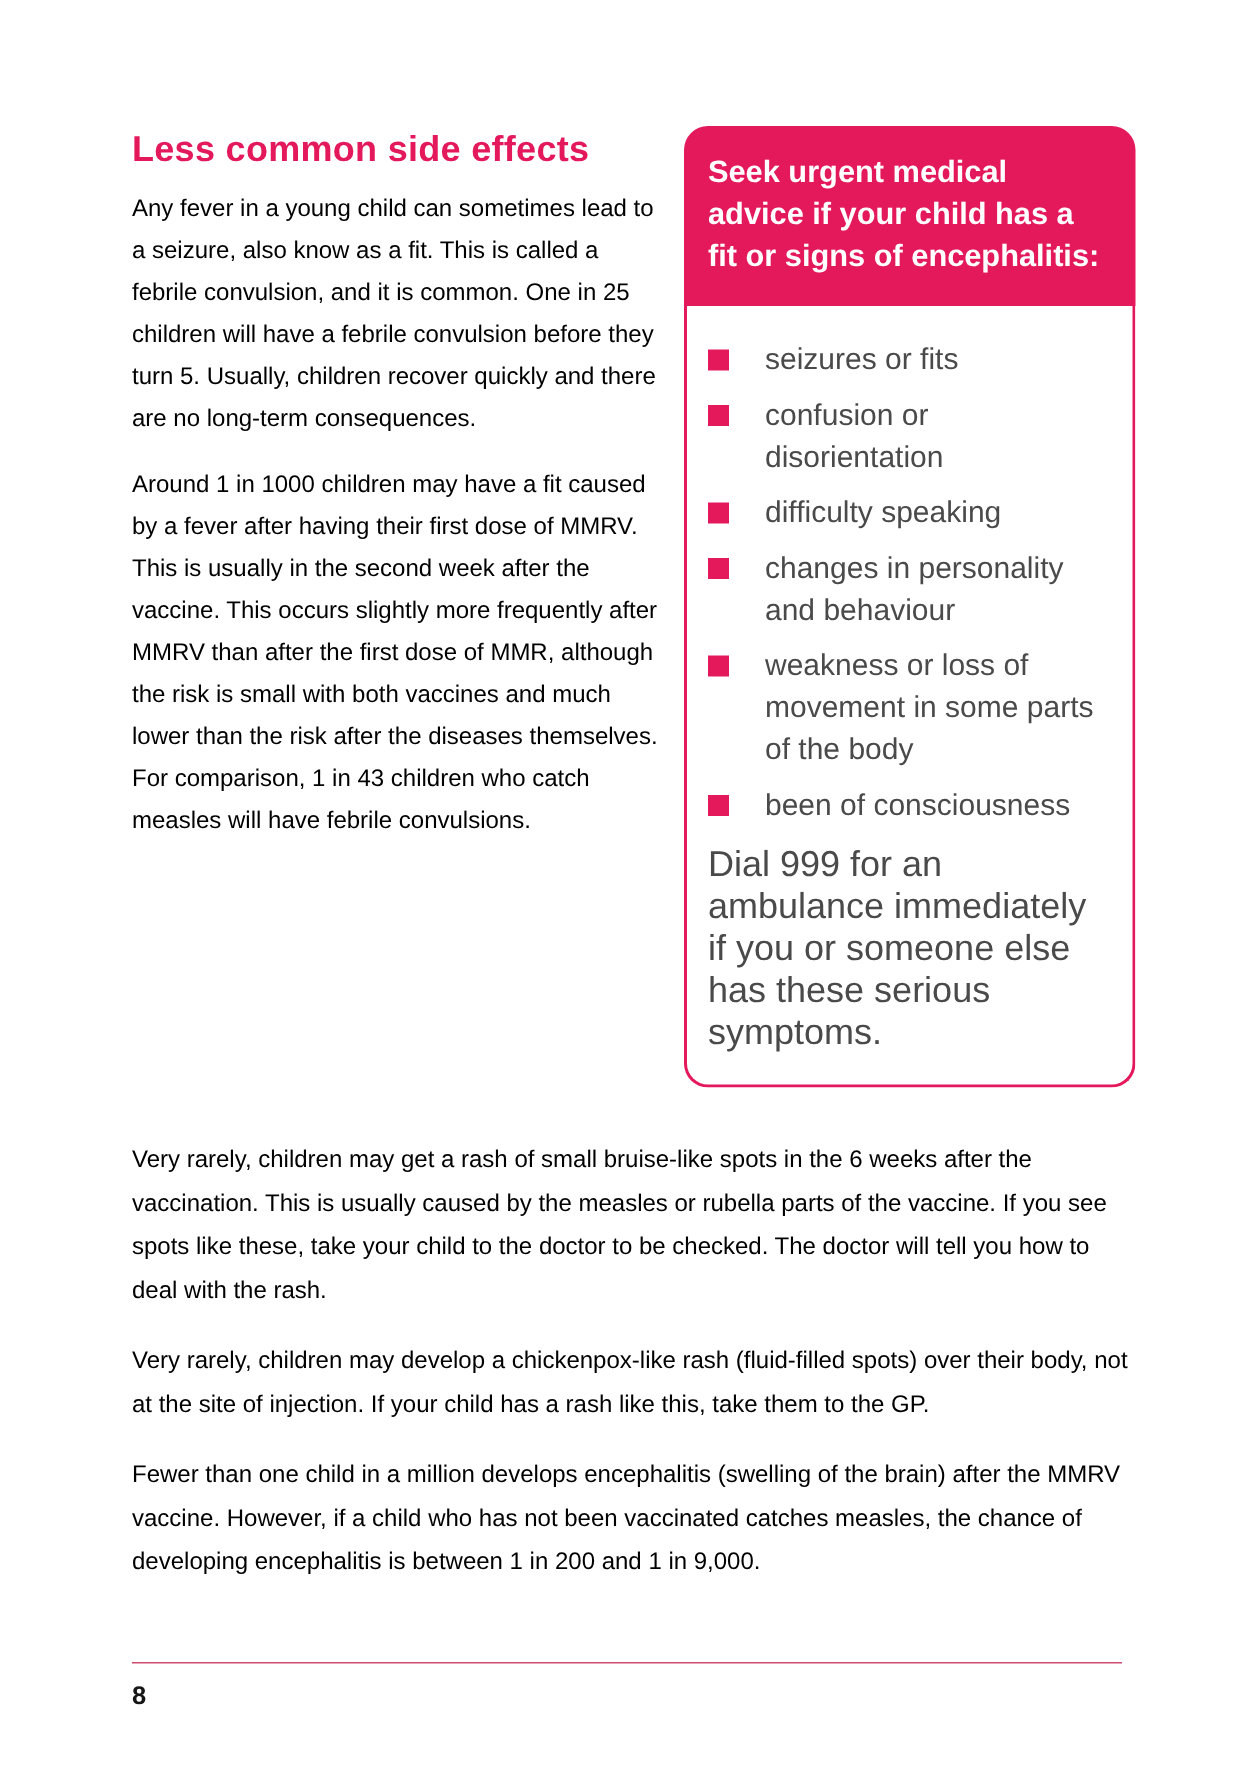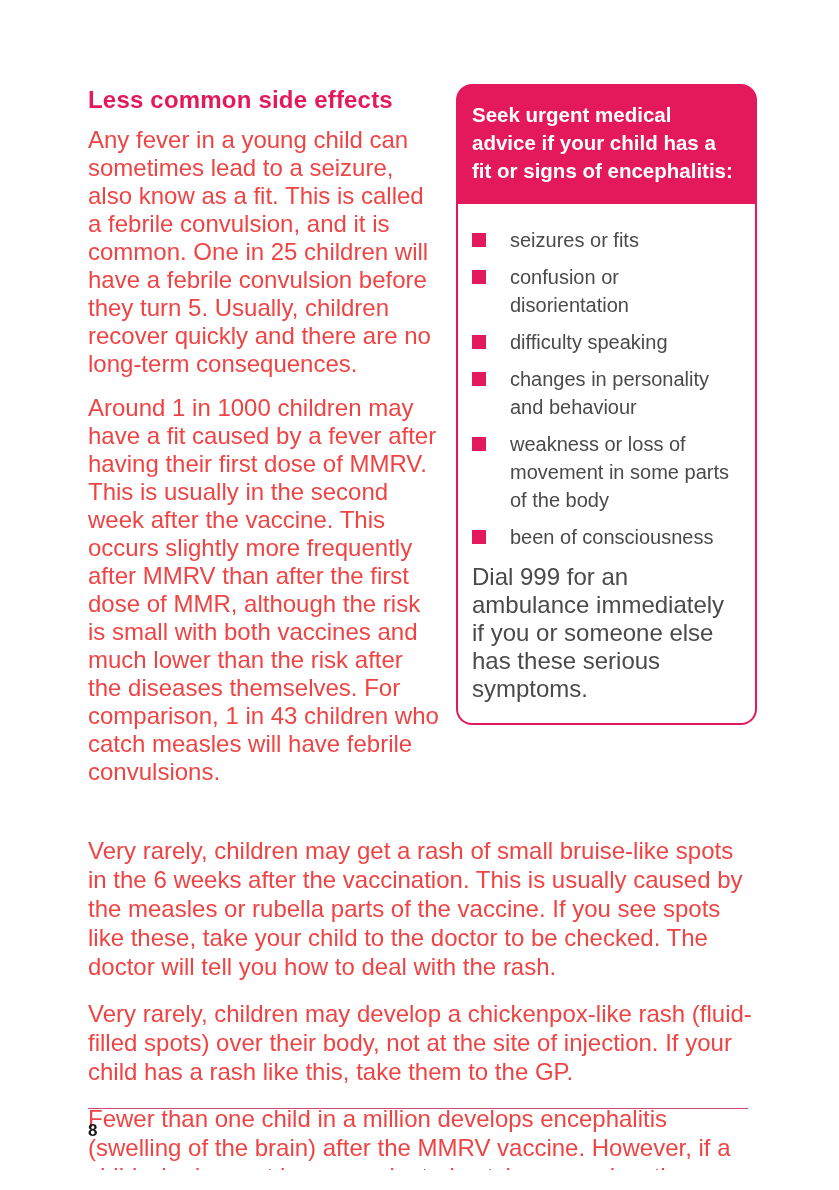--- a/index.html
+++ b/index.html
@@ -28,23 +28,23 @@
   .page-heading {
     margin: 0 0 13px 0;
     font-size: 24px;
     line-height: 26px;
     font-weight: bold;
     color: #e4195c;
     letter-spacing: 0.2px;
   }
   .body-para {
     margin: 0 0 16px 0;
-    font-size: 24px;
+    font-size: 16px;
     line-height: 28px;
-    color: #ef4444;
+    color: #000000;
   }
   .callout {
     width: 301px;
     flex: 0 0 301px;
     border-radius: 28px;
   }
   .callout-header {
     background: #e4195c;
     color: #ffffff;
     font-weight: bold;
@@ -159,20 +159,20 @@
           </ul>
           <p class="callout-instruction">Dial 999 for an ambulance immediately if you or someone else has these serious symptoms.</p>
         </div>
       </div>
 
     </div>
 
     <div class="bottom-section">
       <p class="body-para">Very rarely, children may get a rash of small bruise-like spots in the 6 weeks after the vaccination. This is usually caused by the measles or rubella parts of the vaccine. If you see spots like these, take your child to the doctor to be checked. The doctor will tell you how to deal with the rash.</p>
       <p class="body-para">Very rarely, children may develop a chickenpox-like rash (fluid-filled spots) over their body, not at the site of injection. If your child has a rash like this, take them to the GP.</p>
-      <p class="body-para">Fewer than one child in a million develops encephalitis (swelling of the brain) after the MMRV vaccine. However, if a child who has not been vaccinated catches measles, the chance of developing encephalitis is between 1 in 200 and 8 in 5,000.</p>
+      <p class="body-para">Fewer than one child in a million develops encephalitis (swelling of the brain) after the MMRV vaccine. However, if a child who has not been vaccinated catches measles, the chance of developing encephalitis is between 1 in 200 and 1 in 9,000.</p>
     </div>
 
   </div>
 
   <div class="footer-rule"></div>
   <div class="page-number">8</div>
 </div>
 
 </body></html>

